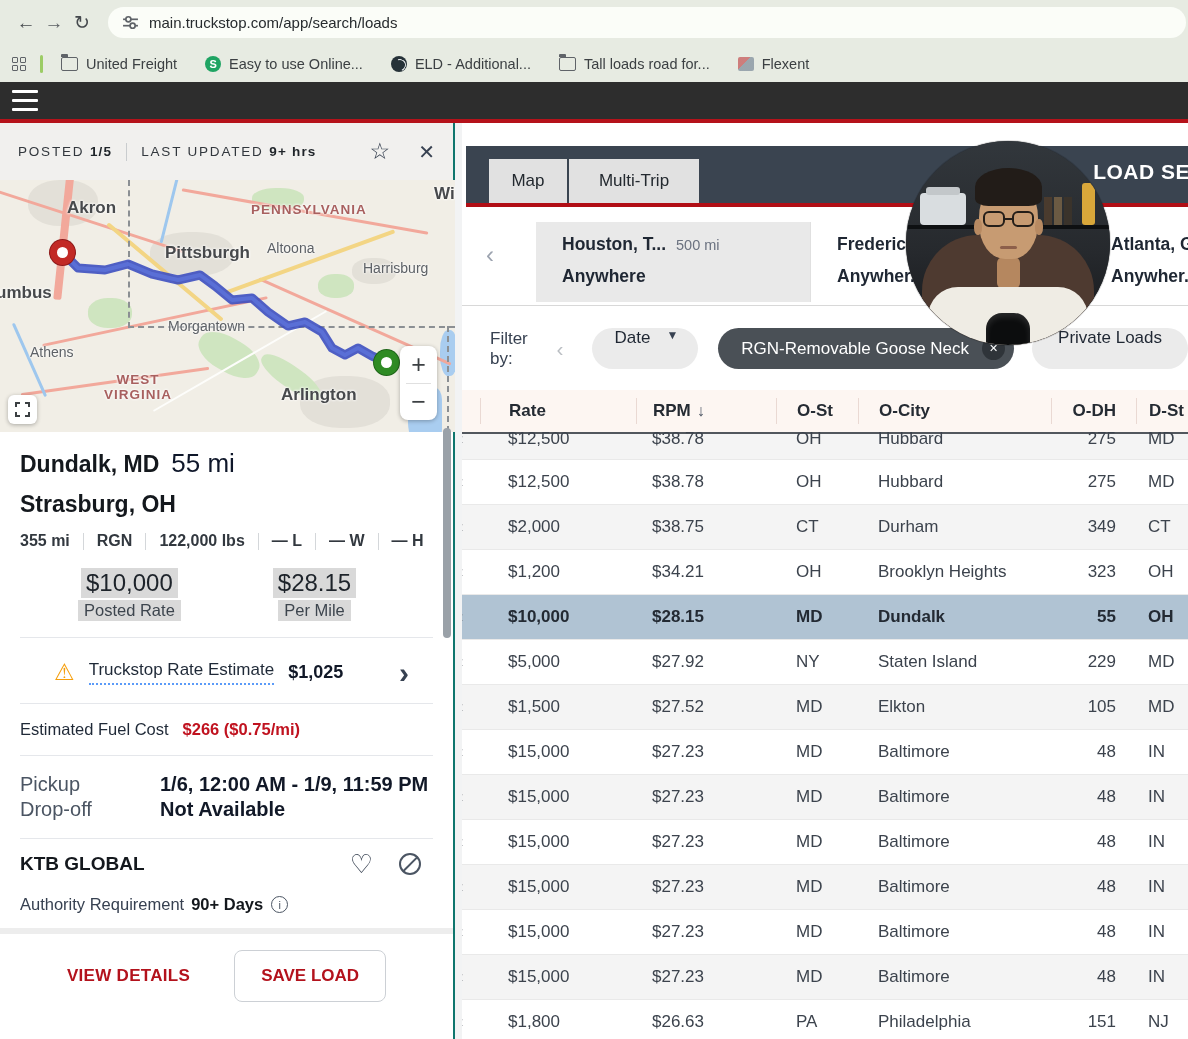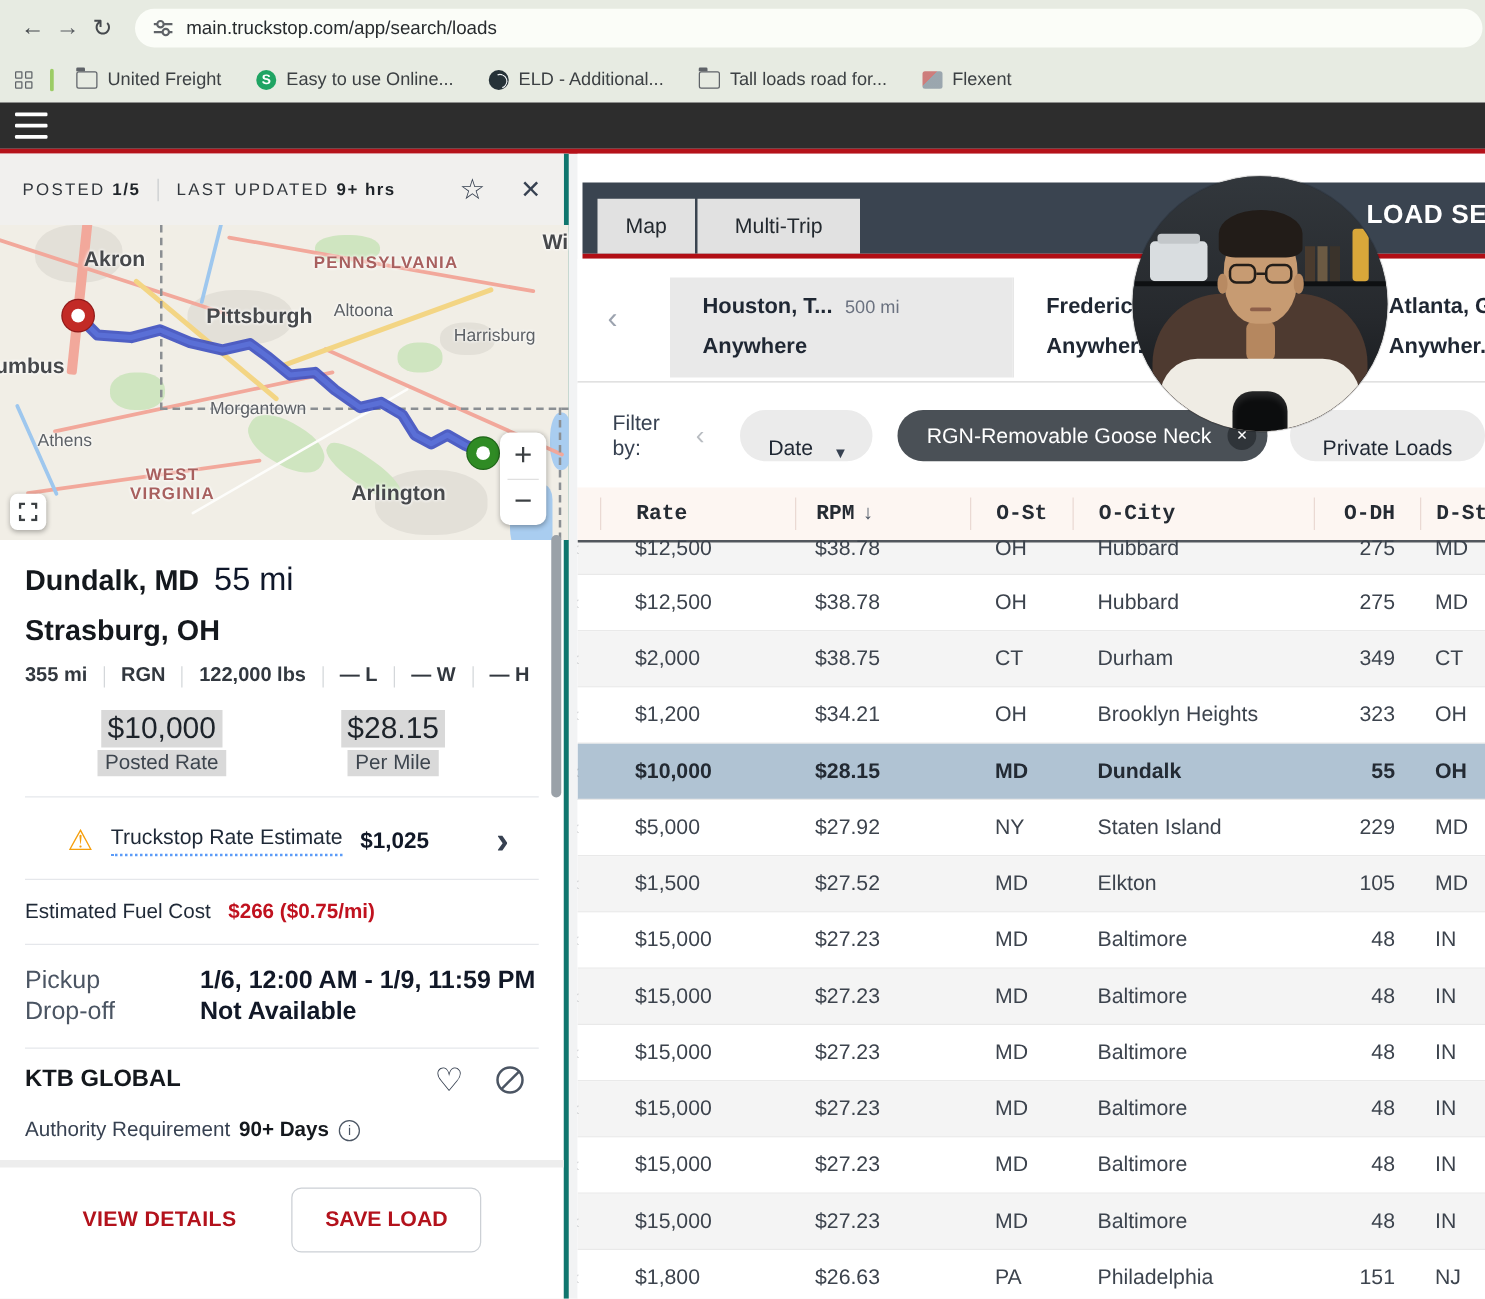--- a/index.html
+++ b/index.html
@@ -28,21 +28,21 @@
   .bm-ic.flexent { width:16px; height:14px; background:linear-gradient(135deg,#c96a6a 0 40%, #8d9aa5 40% 100%); border-radius:2px; opacity:.85; }
   .bm-label { font-size:14.5px; color:#3c4043; white-space:nowrap; }
 
   
   .appbar { position:absolute; left:0; top:82px; width:1188px; height:37px; background:#2d2d2d; }
   .hamburger { position:absolute; left:12px; top:8px; width:26px; height:21px; display:flex; flex-direction:column; justify-content:space-between; cursor:pointer; }
   .hamburger i { height:3.4px; background:#fff; border-radius:1px; }
   .chrome-redline { position:absolute; left:0; top:119px; width:1188px; height:4px; background:#b5121a; }
 
   
-  .left-panel { position:absolute; left:0; top:123px; width:455px; height:916px; background:#fff; border-right:4px solid #0f766e; z-index:5; }
+  .left-panel { position:absolute; left:0; top:123px; width:455px; height:916px; background:#fff; border-right:2px solid #0f766e; z-index:5; }
   .lp-topbar { height:57px; background:#f1f0ee; display:flex; align-items:center; padding:0 18px; }
   .lp-kv { font-size:13.5px; letter-spacing:1.8px; color:#32373d; }
   .lp-kv b { letter-spacing:1.2px; color:#1f2429; }
   .lp-sep { width:1px; height:18px; background:#c9ccce; margin:0 14px; }
   .lp-spacer { flex:1; }
   .star-ic { font-size:23px; color:#374151; margin-right:28px; cursor:pointer; line-height:1; }
   .close-ic { font-size:20px; color:#374151; cursor:pointer; line-height:1; }
 
   
   .route-map { position:relative; width:455px; height:252px; background:#f1eee6; overflow:hidden; }
@@ -114,51 +114,51 @@
   .view-details-btn { font-size:17px; font-weight:bold; color:#b3121c; letter-spacing:.3px; background:none; border:none; cursor:pointer; font-family:inherit; }
   .save-load-btn { font-size:17px; font-weight:bold; color:#b3121c; background:#fff; border:1px solid #ccd0d5; border-radius:8px; padding:15px 26px; cursor:pointer; font-family:inherit; }
   .lp-scrollbar { position:absolute; right:2px; top:305px; width:8px; height:210px; background:#9aa1a8; border-radius:4px; }
 
   
   .right-panel { position:absolute; left:462px; top:123px; width:726px; height:916px; background:#fff; }
   .rp-header { position:absolute; left:4px; top:23px; width:722px; height:57px; background:#3a4450; }
   .rp-redline { position:absolute; left:4px; top:80px; width:722px; height:4px; background:#b10e15; }
   .rp-tabs { position:absolute; left:12px; top:13px; display:flex; gap:2px; height:44px; }
   .rp-tab { display:flex; align-items:center; justify-content:center; font-size:17px; color:#23292f; background:#e1e1e1; cursor:pointer; padding:0 24px; }
-  .rp-tab.t0 { width:78px; padding:0; }
+  .rp-tab.t0 { width:78px; padding:0;margin-left:11px; }
   .rp-tab.t1 { width:130px; padding:0; }
   .rp-tab.t2 { width:132px; padding:0; }
   .rp-tab.active { background:#b10e15; color:#fff; }
   .rp-title { position:absolute; right:-2px; top:14px; font-size:21px; font-weight:bold; color:#fff; letter-spacing:.5px; white-space:nowrap; }
 
   .search-strip { position:absolute; left:0; top:84px; width:726px; height:99px; background:#fff; border-bottom:1px solid #d8d8d8; }
   .strip-chev { position:absolute; left:24px; top:34px; font-size:24px; color:#9ca3af; cursor:pointer; }
   .search-tabs { position:absolute; left:74px; top:15px; display:flex; height:80px; }
   .search-tab { width:274px; padding:12px 0 0 26px; background:#fff; border-left:1px solid #e0e0e0; cursor:pointer; }
   .search-tab:first-child { border-left:none; }
   .search-tab.active { background:#e9e9e9; }
   .st-line1 { display:flex; align-items:baseline; gap:10px; }
   .st-origin { font-size:17.5px; font-weight:bold; color:#1f2733; white-space:nowrap; }
   .st-radius { font-size:14.5px; color:#6b7280; white-space:nowrap; }
   .st-line2 { font-size:17.5px; font-weight:bold; color:#1f2733; margin-top:11px; white-space:nowrap; }
 
   .filter-row { position:absolute; left:0; top:184px; width:726px; height:83px; background:#fff; display:flex; align-items:center; }
   .filter-label { font-size:17px; color:#374151; margin-left:28px; }
   .filter-chev { font-size:21px; color:#b9bdc2; margin-left:20px; cursor:pointer; }
-  .pill { height:41px; border-radius:21px; background:#ebebeb; display:flex; align-items:flex-end; font-size:17px; color:#1f2733; cursor:pointer; white-space:nowrap; }
+  .pill { height:41px; border-radius:21px; background:#ebebeb; display:flex; align-items:flex-start; font-size:17px; color:#1f2733; cursor:pointer; white-space:nowrap; }
   .pill.date { margin-left:28px; padding:0 20px 0 23px; }
   .pill .caret { font-size:12px; color:#374151; margin-left:16px; }
   .chip { height:41px; border-radius:21px; background:#4a5056; color:#fff; display:flex; align-items:center; font-size:17px; margin-left:20px; padding:0 9px 0 23px; white-space:nowrap; }
   .chip-x { width:23px; height:23px; border-radius:50%; background:#2f3439; color:#fff; font-size:11px; display:flex; align-items:center; justify-content:center; margin-left:13px; cursor:pointer; }
   .pill.private { margin-left:18px; padding:0 26px; }
 
   
   .ltable { position:absolute; left:0; top:267px; width:726px; height:649px; }
   .thead { display:flex; height:42px; background:#fdf6f2; align-items:center; }
-  .thead .th { display:flex; align-items:center; height:26px; font-size:17px; font-weight:bold; color:#252b33; border-left:1px solid #ead9d3;font-family:Liberation Mono, monospace; }
+  .thead .th { display:flex; align-items:center; height:26px; font-size:17px; font-weight:bold; color:#252b33; border-left:1px solid #ead9d3; }
   .thead .th:first-child { border-left:none; }
   .sort-arrow { font-weight:normal; color:#4b5563; margin-left:6px; font-size:16px; }
   .tbody { position:absolute; left:0; top:42px; width:726px; height:607px; overflow:hidden; }
   .trow { display:flex; align-items:center; height:45px; background:#fff; border-bottom:1px solid #e9e9e9; font-size:17px; color:#3c434d; cursor:pointer; }
   .trow.alt { background:#f4f4f4; }
   .trow.selected { background:#b0c3d3; font-weight:bold; color:#232a33; }
   .trow.clipped { height:28px; border-top:2px solid #52575d; }
   .trow.clipped .td { transform:translateY(-8px); }
   .td, .th { white-space:nowrap; overflow:hidden; }
   .icon-col { width:18px; flex:none; overflow:hidden; }

